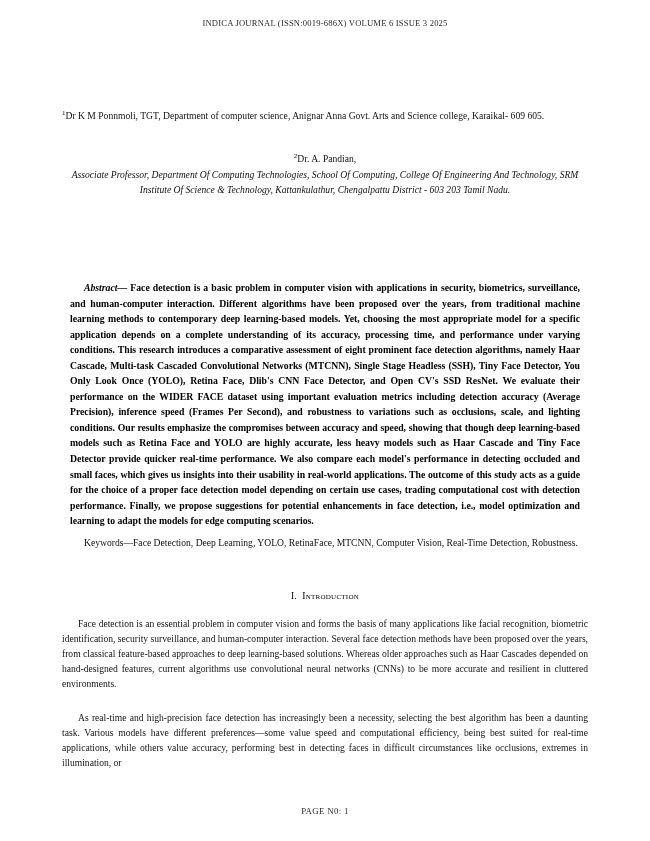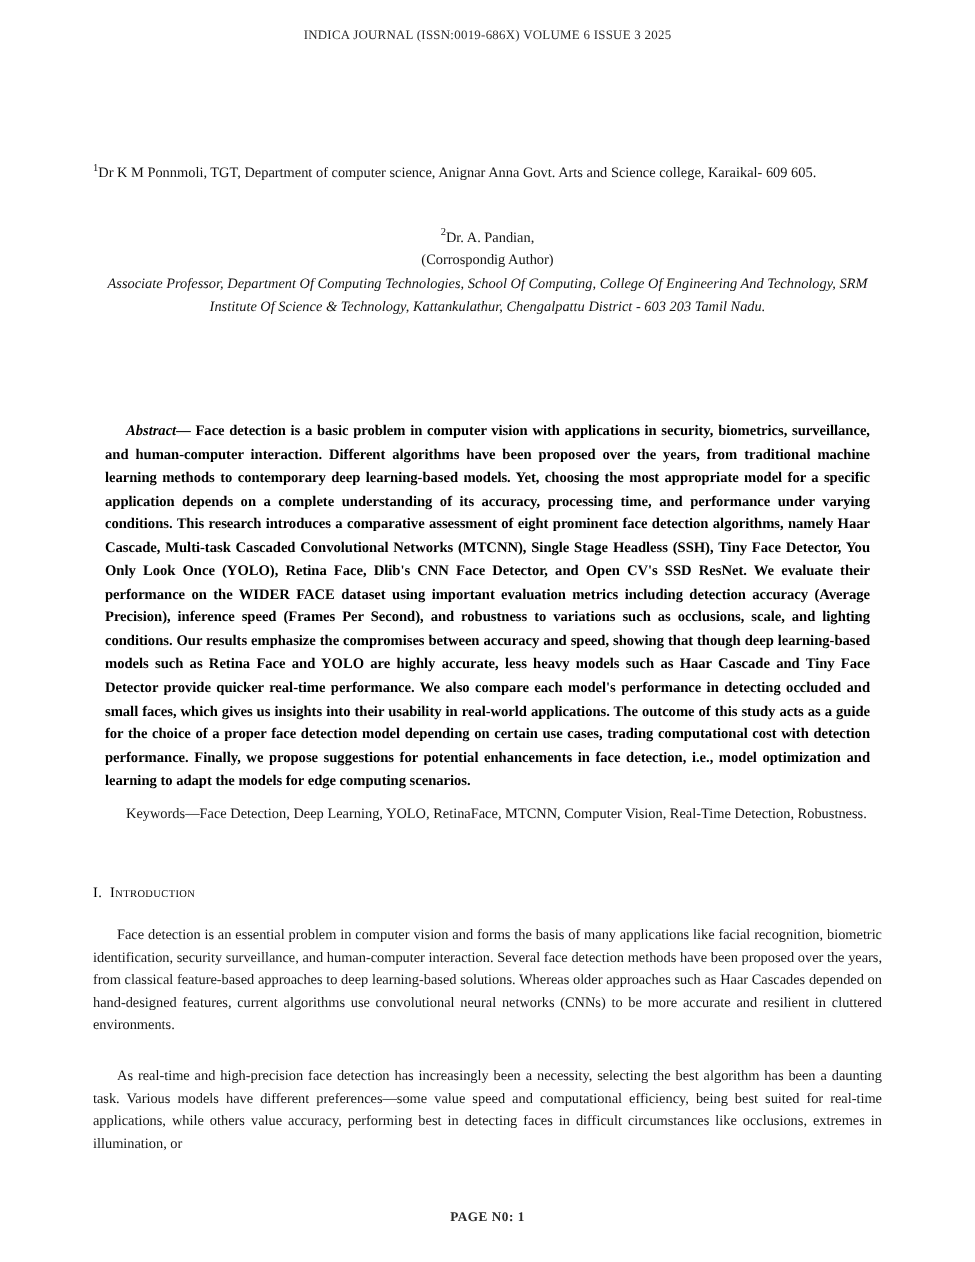--- a/index.html
+++ b/index.html
@@ -116,21 +116,21 @@
     color: #111;
     text-indent: 14px;
   }
 
   
   .section-heading {
     position: absolute;
     top: 590px;
     left: 62px;
     width: 526px;
-    text-align: left;
+    text-align: center;
     font-size: 9.6px;
     font-variant: small-caps;
     letter-spacing: 0.25px;
     color: #000;
   }
   .section-heading .num {
     font-variant: normal;
   }
 
   
@@ -151,38 +151,36 @@
   
   .page-footer {
     position: absolute;
     top: 806px;
     left: 0;
     width: 650px;
     text-align: center;
     font-size: 8.8px;
     letter-spacing: 0.35px;
     color: #2b2b2b;
-    font-weight: bold;
   }
 </style>
 </head>
 <body>
 
 <div class="page">
 
   <div class="running-head">INDICA JOURNAL (ISSN:0019-686X) VOLUME 6 ISSUE 3 2025</div>
 
 
   <div class="author-block-1">
     <sup class="marker">1</sup><span>Dr K M Ponnmoli, TGT, Department of computer science, Anignar Anna Govt. Arts and Science college, Karaikal- 609 605.</span>
   </div>
 
   <div class="author-block-2">
     <div><sup class="marker">2</sup><span>Dr. A. Pandian,</span></div>
-    <div>(Corrospondig Author)</div>
     <span class="aff-italic">Associate Professor, Department Of Computing Technologies, School Of Computing, College Of Engineering And Technology, SRM Institute Of Science &amp; Technology, Kattankulathur, Chengalpattu District - 603 203 Tamil Nadu.</span>
   </div>
 
   <div class="abstract">
     <span class="lead">Abstract—</span><span> Face detection is a basic problem in computer vision with applications in security, biometrics, surveillance, and human-computer interaction. Different algorithms have been proposed over the years, from traditional machine learning methods to contemporary deep learning-based models. Yet, choosing the most appropriate model for a specific application depends on a complete understanding of its accuracy, processing time, and performance under varying conditions. This research introduces a comparative assessment of eight prominent face detection algorithms, namely Haar Cascade, Multi-task Cascaded Convolutional Networks (MTCNN), Single Stage Headless (SSH), Tiny Face Detector, You Only Look Once (YOLO), Retina Face, Dlib's CNN Face Detector, and Open CV's SSD ResNet. We evaluate their performance on the WIDER FACE dataset using important evaluation metrics including detection accuracy (Average Precision), inference speed (Frames Per Second), and robustness to variations such as occlusions, scale, and lighting conditions. Our results emphasize the compromises between accuracy and speed, showing that though deep learning-based models such as Retina Face and YOLO are highly accurate, less heavy models such as Haar Cascade and Tiny Face Detector provide quicker real-time performance. We also compare each model's performance in detecting occluded and small faces, which gives us insights into their usability in real-world applications. The outcome of this study acts as a guide for the choice of a proper face detection model depending on certain use cases, trading computational cost with detection performance. Finally, we propose suggestions for potential enhancements in face detection, i.e., model optimization and learning to adapt the models for edge computing scenarios.</span>
   </div>
 
   <div class="keywords">
     <span>Keywords—</span><span>Face Detection, Deep Learning, YOLO, RetinaFace, MTCNN, Computer Vision, Real-Time Detection, Robustness.</span>
   </div>

